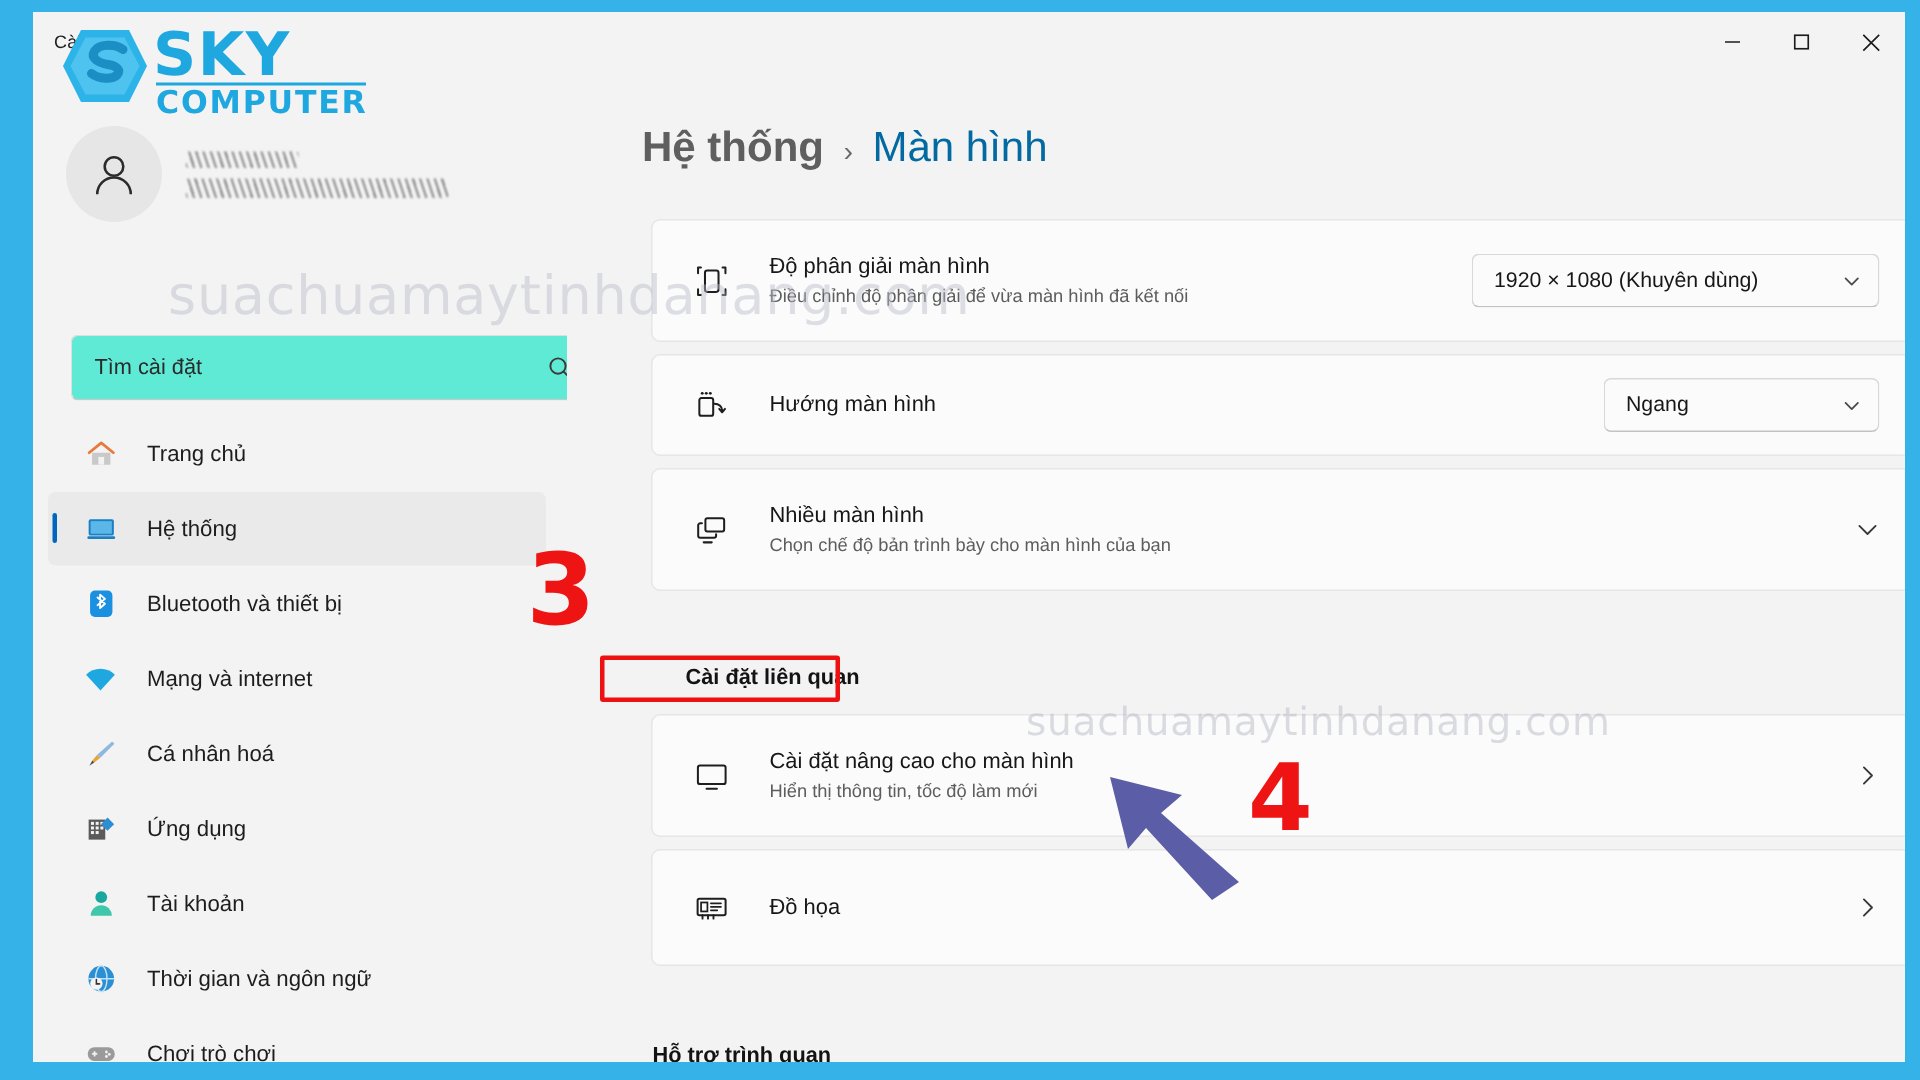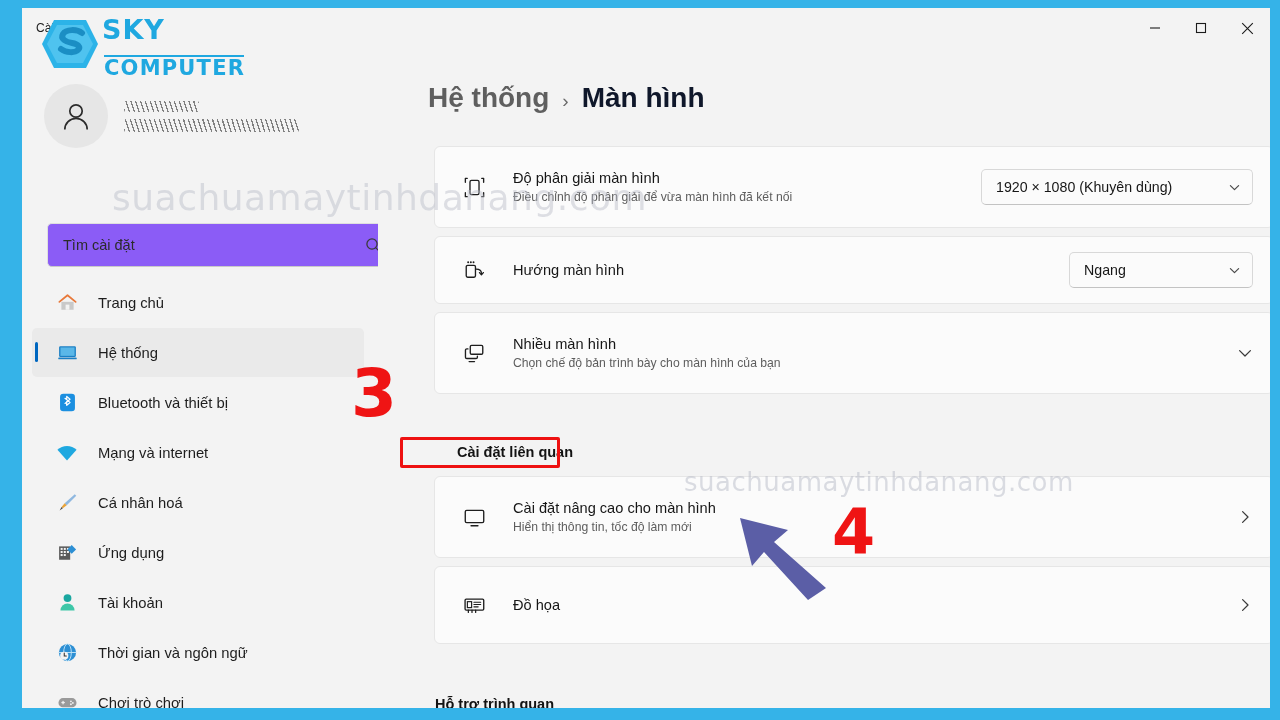--- a/index.html
+++ b/index.html
@@ -69,21 +69,21 @@
         rgba(90,90,90,.75) 0px, rgba(90,90,90,.75) 1.3px,
         rgba(255,255,255,0) 1.3px, rgba(255,255,255,0) 4.6px);
     filter: blur(.6px);
   }
   .scribble.s1 { width: 75px; }
   .scribble.s2 { width: 175px; height: 13px; }
 
   #searchbox {
     position: absolute; left: 25px; top: 175px;
     width: 348px; height: 44px;
-    background: #8b5cf6;
+    background: #5eead4;
     border: 1px solid #dfdfdf;
     border-bottom: 1px solid #c9c9c9;
     border-radius: 5px;
     display: flex; align-items: center;
     padding: 0 12px 0 15px;
   }
   #searchbox .ph { font-size: 14.5px; color: #2b2b2b; flex: 1; }
   #searchbox .sicon { color: #3a3a3a; display: flex; }
 
   #navlist {
@@ -113,21 +113,21 @@
     width: 892px; height: 660px;
     background: #f3f3f3;
     overflow: hidden;
   }
   #breadcrumb {
     position: absolute; left: 50px; top: 34px;
     display: flex; align-items: baseline; gap: 13px;
   }
   #breadcrumb .bc-parent { font-size: 28px; color: #5f5f5f; font-weight: 600; }
   #breadcrumb .bc-sep { font-size: 19px; color: #6a6a6a; }
-  #breadcrumb .bc-current { font-size: 28px; color: #0f172a; font-weight: 700; }
+  #breadcrumb .bc-current { font-size: 28px; color: #0369a1; font-weight: 400; }
 
   .card {
     position: absolute; left: 56px;
     width: 840px;
     background: #fbfbfb;
     border: 1px solid #e6e6e6;
     border-radius: 6px;
     display: flex; align-items: center;
     padding: 0 20px 0 22px;
   }
@@ -199,21 +199,21 @@
   #num3 { left: 351px; top: 361px; font-size: 66px; }
   #num4 { left: 832px; top: 501px; font-size: 62px; }
 
   #cursor-arrow { position: absolute; left: 730px; top: 500px; }
 
   
   #logo { position: absolute; left: 16px; top: 6px; width: 205px; height: 62px; }
   #logo .lg-sky {
     position: absolute; left: 64px; top: 0px;
     font-family: "DejaVu Sans", sans-serif;
-    font-weight: 700; font-size: 27px; color: #1fa8e0;
+    font-weight: 700; font-size: 40px; color: #1fa8e0;
     letter-spacing: 1px;
   }
   #logo .lg-rule {
     position: absolute; left: 66px; top: 41px; width: 140px; height: 2px; background: #1fa8e0;
   }
   #logo .lg-comp {
     position: absolute; left: 66px; top: 42px;
     font-family: "DejaVu Sans", sans-serif;
     font-weight: 700; font-size: 21px; color: #1fa8e0;
     letter-spacing: 1.2px;

